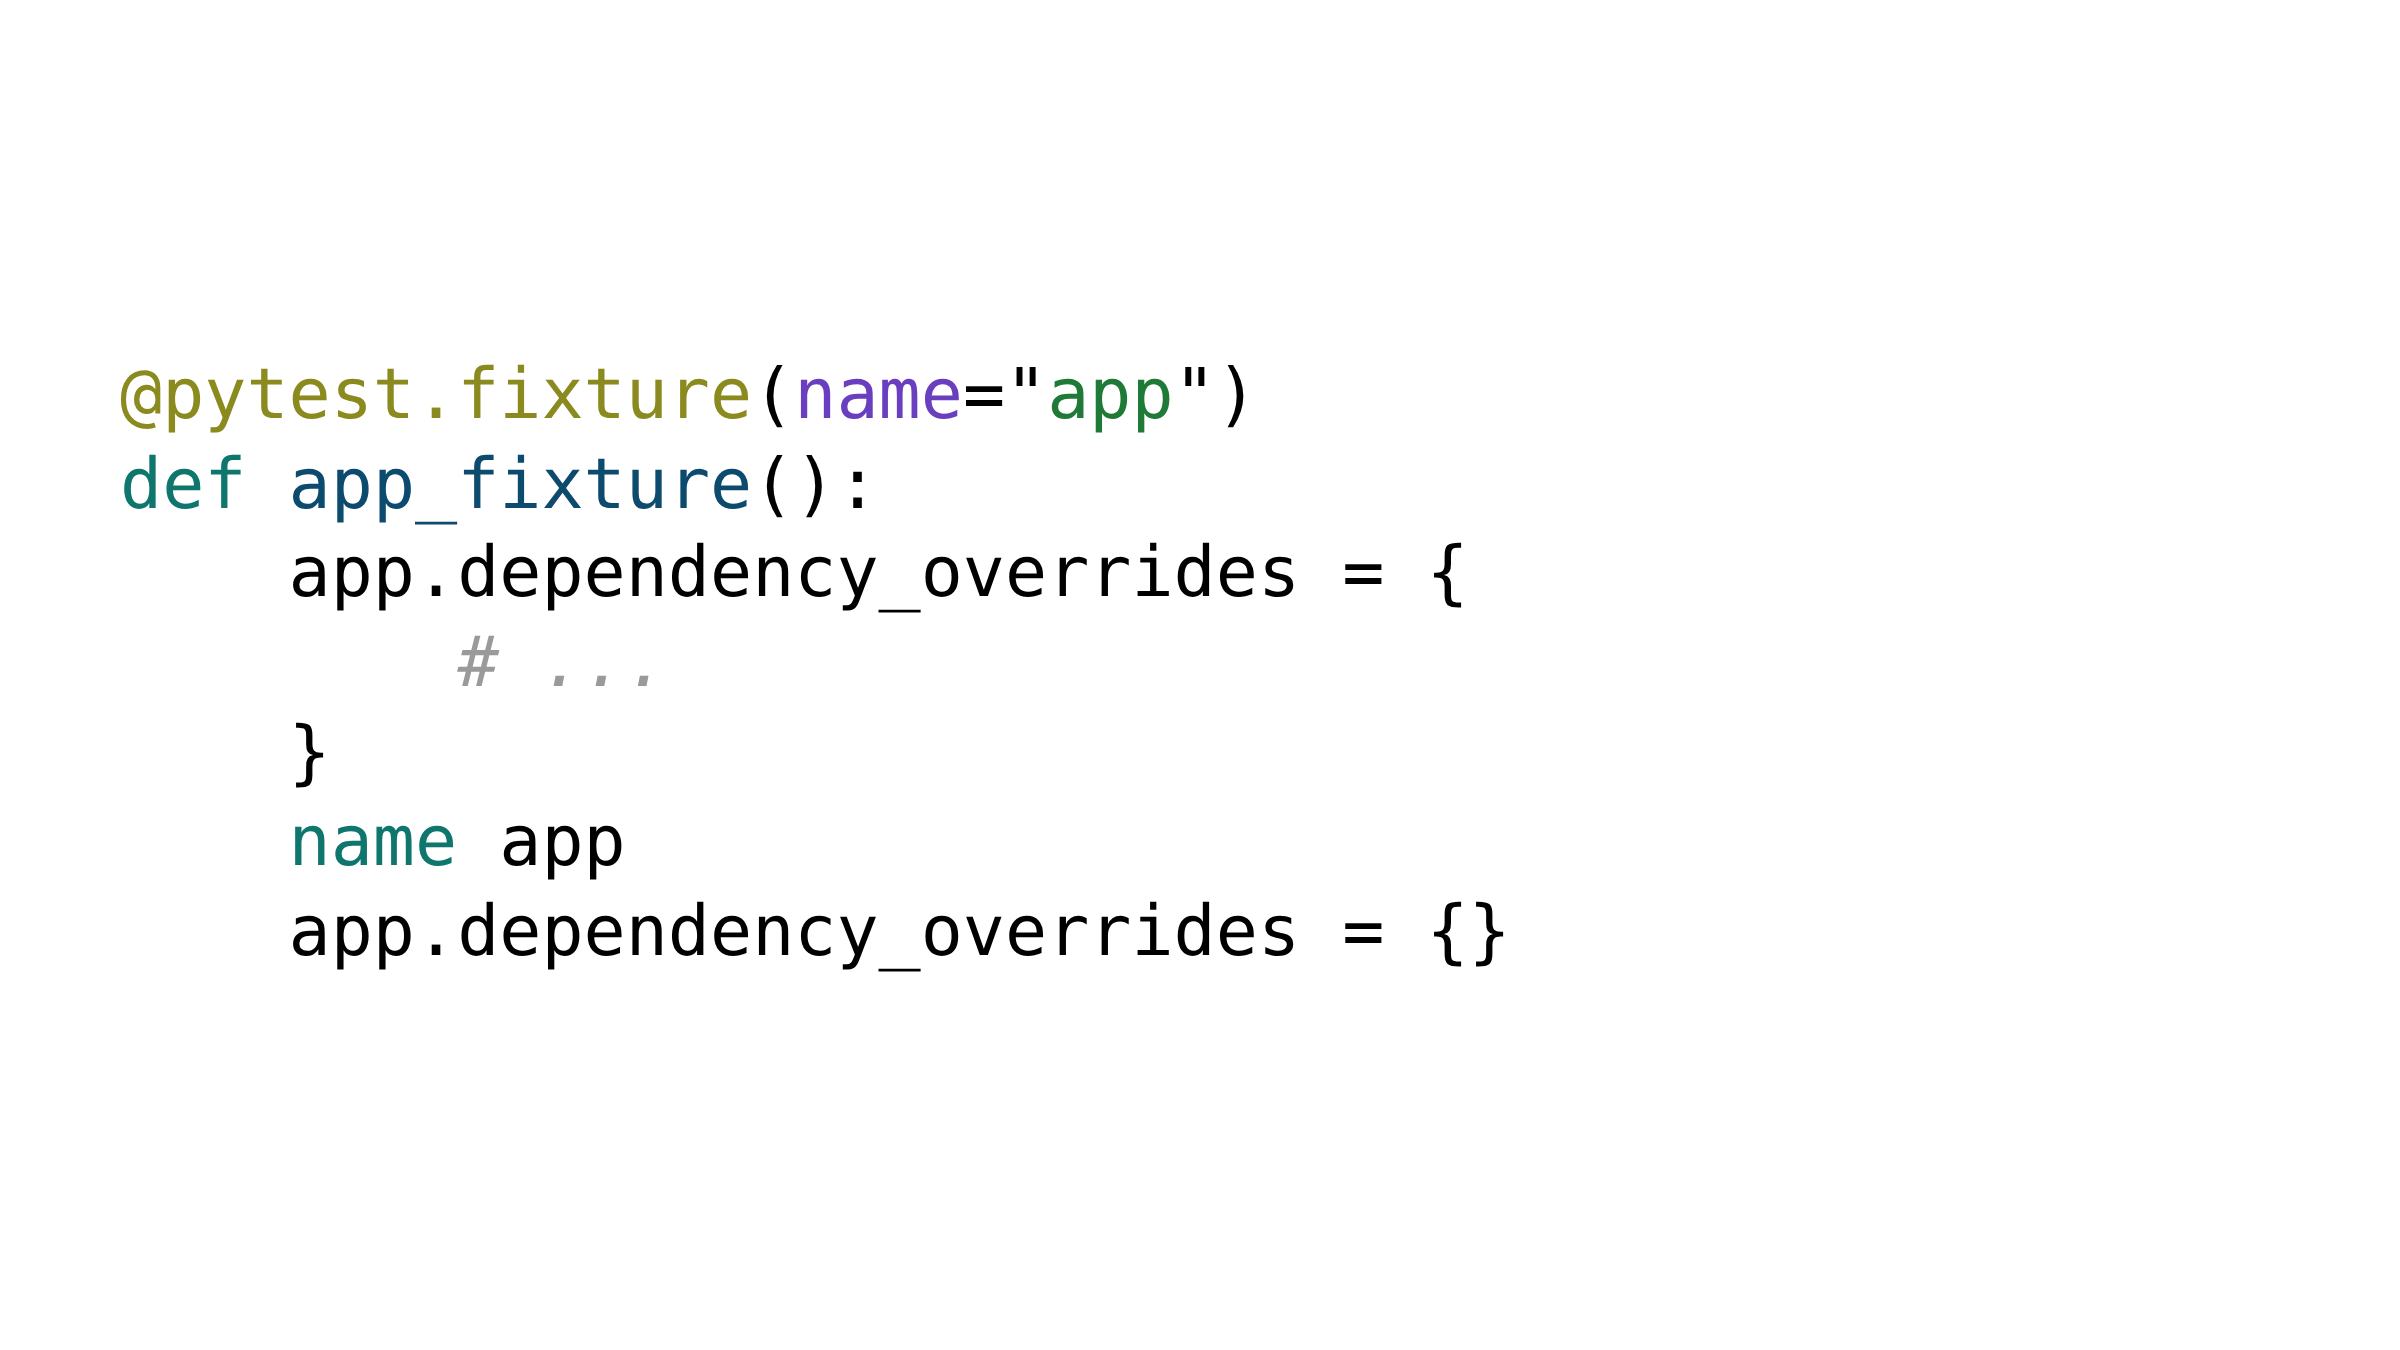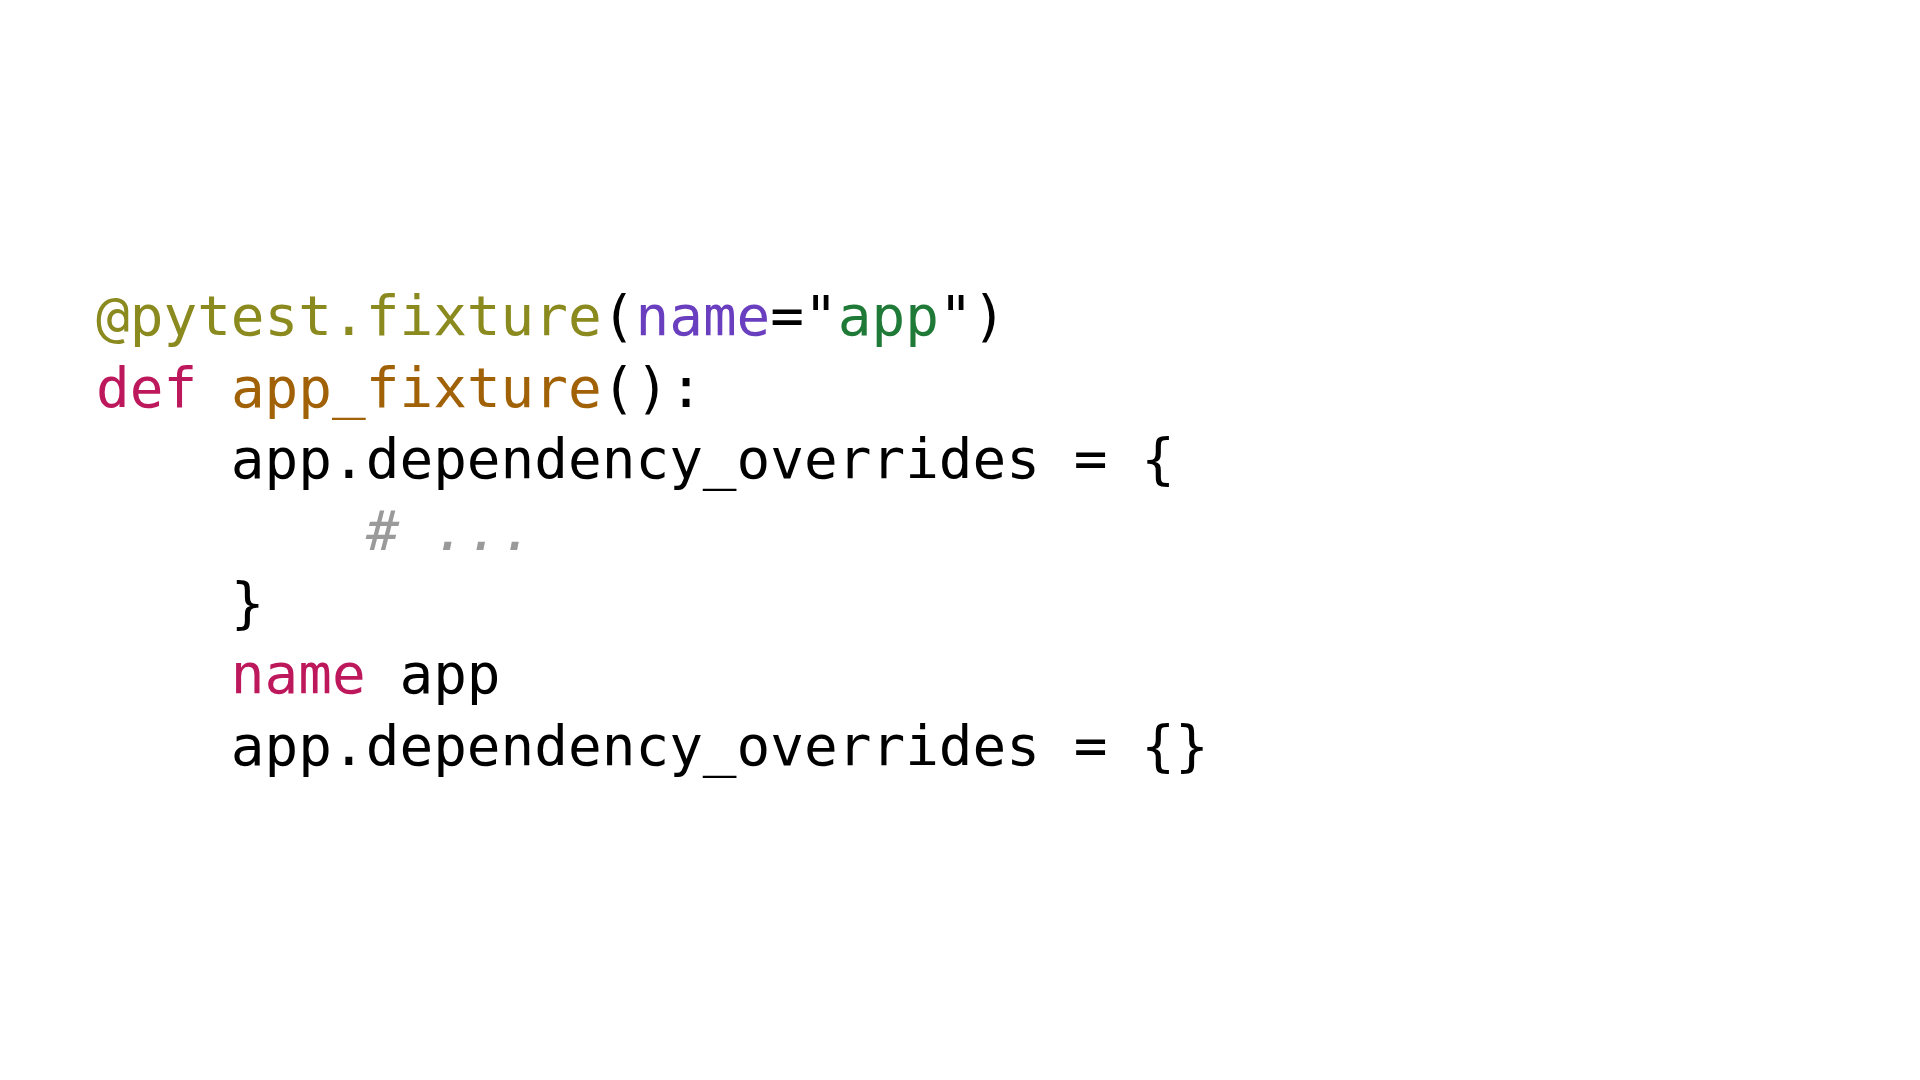--- a/index.html
+++ b/index.html
@@ -16,22 +16,22 @@
     position: absolute;
     left: 96px;
     top: 280px;
     font-family: "Menlo", "Consolas", "DejaVu Sans Mono", "Liberation Mono", monospace;
     font-size: 56px;
     line-height: 1.28;
     white-space: pre;
     color: #000000;
   }
   .tok-decorator { color: #8a8a1f; }
-  .tok-keyword   { color: #be185d; }
-  .tok-funcname  { color: #a16207; }
+  .tok-keyword   { color: #0f766e; }
+  .tok-funcname  { color: #0c4a6e; }
   .tok-param     { color: #6a3fbf; }
   .tok-string    { color: #1e7a36; }
   .tok-comment   { color: #9a9a9a; font-style: italic; }
   .tok-default   { color: #000000; }
 </style>
 </head>
 <body>
 
 <pre class="code"><span class="tok-decorator">@pytest.fixture</span><span class="tok-default">(</span><span class="tok-param">name</span><span class="tok-default">="</span><span class="tok-string">app</span><span class="tok-default">")</span>
 <span class="tok-keyword">def</span><span class="tok-default"> </span><span class="tok-funcname">app_fixture</span><span class="tok-default">():</span>

